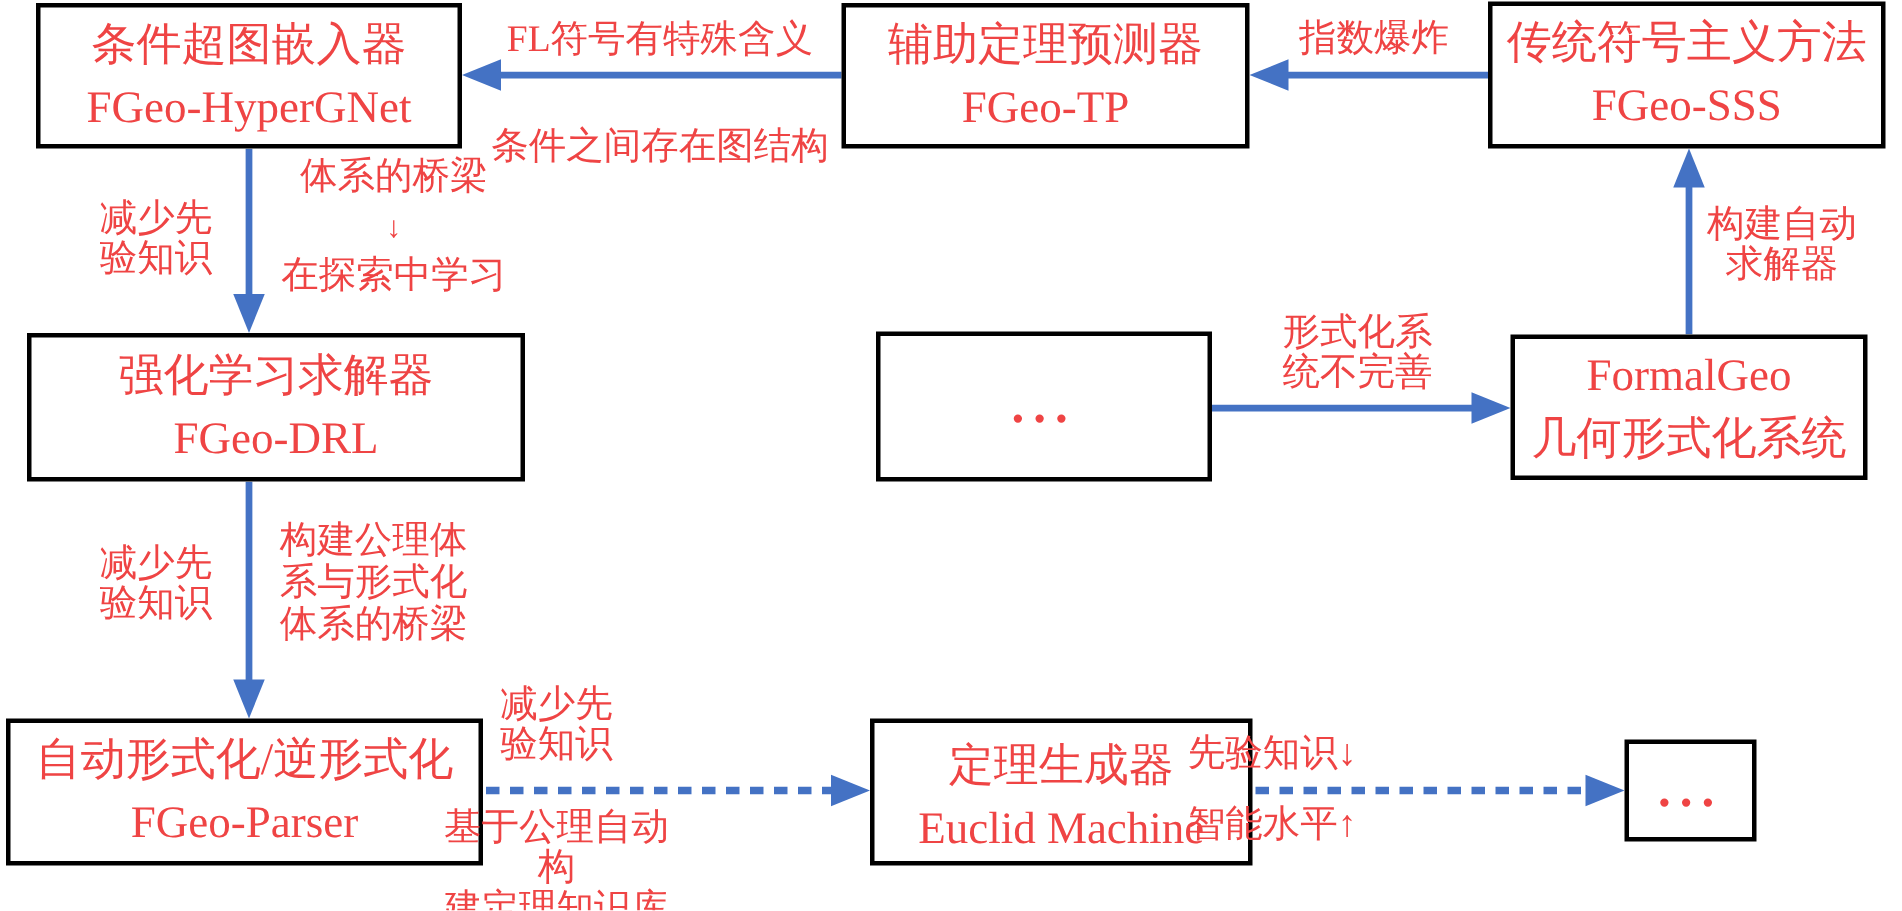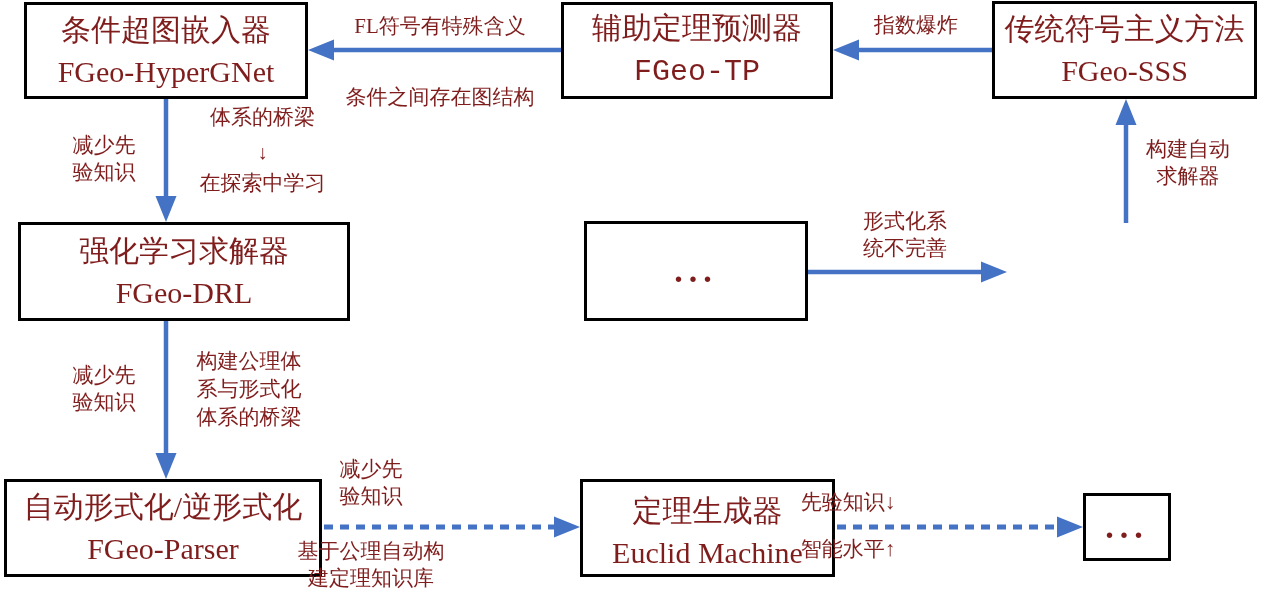--- a/index.html
+++ b/index.html
@@ -1,31 +1,31 @@
 <!DOCTYPE html>
 <html><head>
 <meta charset="utf-8">
 <style>
   html,body { margin:0; padding:0; background:#ffffff; }
   .canvas {
     position:relative; width:1268px; height:607px; background:#ffffff;
-    font-family:"Liberation Serif","DejaVu Serif",serif; color:#7f1d1d;
+    font-family:"Liberation Serif","DejaVu Serif",serif; color:#ef4444;
     overflow:hidden;
   }
   .box {
     position:absolute; background:#ffffff; border:3px solid #000000;
     box-sizing:border-box; display:flex; flex-direction:column;
     align-items:center; justify-content:center; text-align:center;
     font-size:30px; line-height:42px; white-space:nowrap;
   }
   .box .ellipsis {
     font-size:34px; line-height:20px; letter-spacing:6px; font-weight:bold;
   }
   .lbl {
-    position:absolute; font-size:21px; line-height:27px; text-align:center;
+    position:absolute; font-size:25px; line-height:27px; text-align:center;
     white-space:pre-line;
   }
   .lbl.small-glyph { font-size:20px; line-height:22px; }
   svg.overlay { position:absolute; left:0; top:0; width:1268px; height:607px; }
 </style>
 </head>
 <body>
 
 <div class="canvas">
 
@@ -70,39 +70,43 @@
       <line class="arrow-line" x1="837" y1="527" x2="1059" y2="527" stroke-width="5" stroke-dasharray="9 7" stroke="#4472C4"></line>
       <polygon class="arrow-head" points="1083,527 1057,516.5 1057,537.5" fill="#4472C4"></polygon>
     </g>
   </svg>
 
   <div class="box" style="left:24px; top:2px; width:284px; height:97px;">
     <span>条件超图嵌入器</span>
     <span>FGeo-HyperGNet</span>
   </div>
 
-  <div class="box" style="left:561px; top:2px; width:272px; height:97px;font-family:Liberation Mono, monospace;">
+  <div class="box" style="left:561px; top:2px; width:272px; height:97px;">
     <span>辅助定理预测器</span>
     <span>FGeo-TP</span>
   </div>
 
   <div class="box" style="left:992px; top:1px; width:265px; height:98px;">
     <span>传统符号主义方法</span>
     <span>FGeo-SSS</span>
   </div>
 
   <div class="box" style="left:18px; top:222px; width:332px; height:99px;">
     <span>强化学习求解器</span>
     <span>FGeo-DRL</span>
   </div>
 
   <div class="box" style="left:584px; top:221px; width:224px; height:100px;">
     <span class="ellipsis">...</span>
   </div>
 
+  <div class="box" style="left:1007px; top:223px; width:238px; height:97px;">
+    <span>FormalGeo</span>
+    <span>几何形式化系统</span>
+  </div>
 
   <div class="box" style="left:4px; top:479px; width:318px; height:98px;">
     <span>自动形式化/逆形式化</span>
     <span>FGeo-Parser</span>
   </div>
 
   <div class="box" style="left:580px; top:479px; width:255px; height:98px;justify-content:flex-end;">
     <span>定理生成器</span>
     <span>Euclid Machine</span>
   </div>

